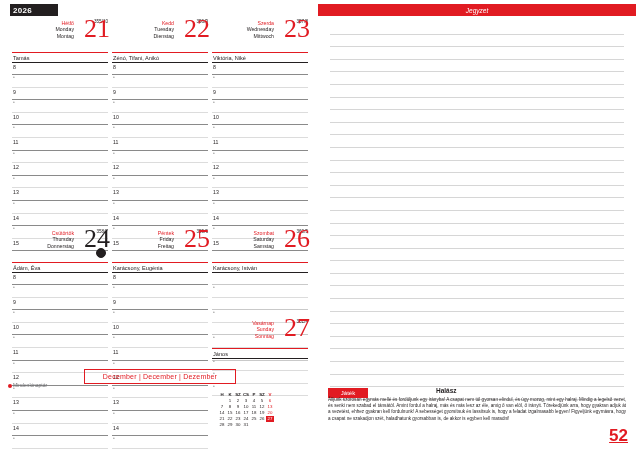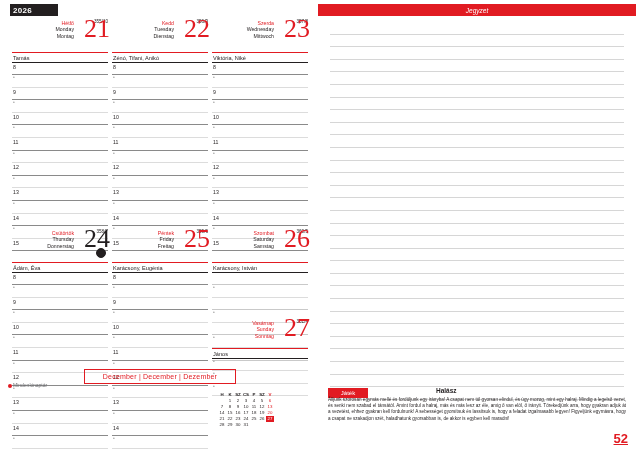--- a/index.html
+++ b/index.html
@@ -117,21 +117,21 @@
   .game-title{
     position:absolute;left:118px;top:387px;
     font-size:6.5px;font-weight:bold;color:#231f20;
   }
   .game-text{
     position:absolute;left:10px;top:397px;width:298px;
     font-size:4.6px;line-height:6.2px;color:#231f20;text-align:justify;
   }
   .page-no{
     position:absolute;right:8px;bottom:4px;
-    font-size:13px;color:#e11b22;font-weight:bold;text-decoration:underline;
+    font-size:17px;color:#e11b22;font-weight:bold;text-decoration:underline;
   }
 </style>
 </head>
 <body>
 
 <div class="page">
 
   <div class="left">
 
     <div class="year-box">2026</div>

